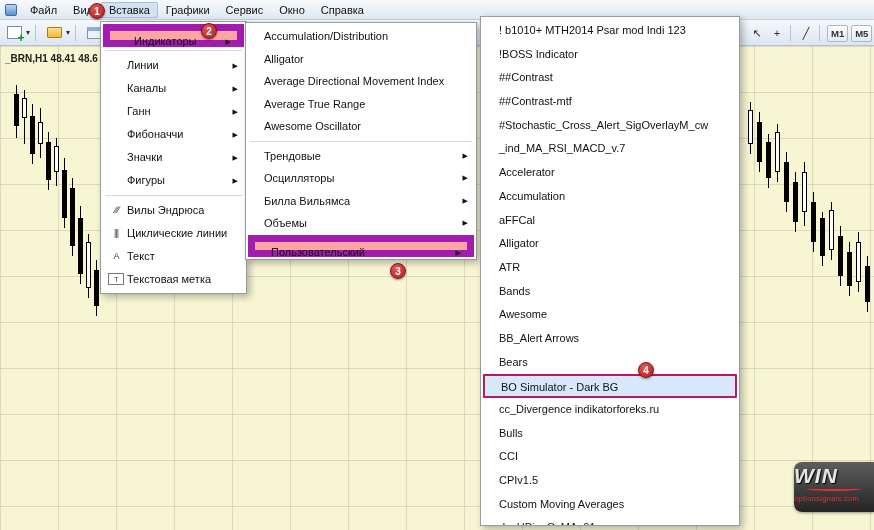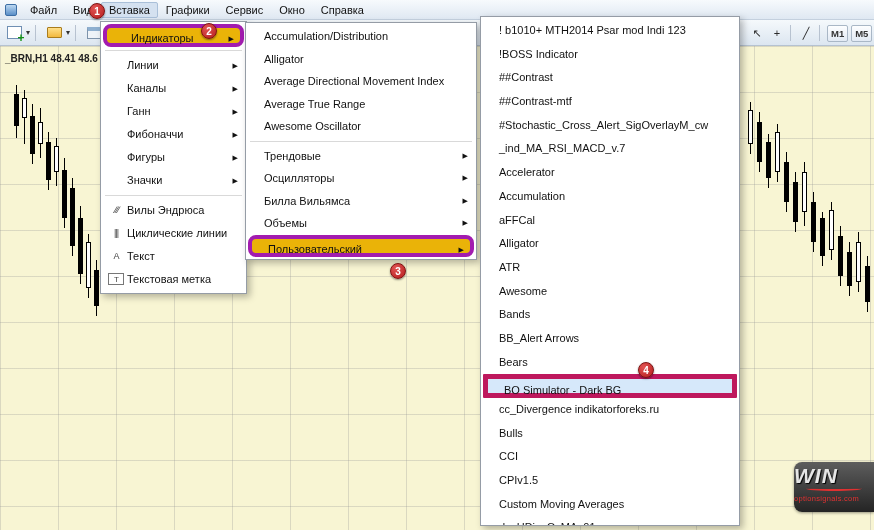--- a/index.html
+++ b/index.html
@@ -57,23 +57,23 @@
   .menu2{left:245px;top:22px;width:232px}
   .menu3{left:480px;top:16px;width:260px;height:510px;overflow:hidden}
   .mi{position:relative;height:22.5px;line-height:22.5px;padding-left:24px;white-space:nowrap}
   .menu1 .mi{height:23px;line-height:23px}
   .menu2 .mi{padding-left:16px}
   .menu3 .mi{height:23.7px;line-height:23.7px;padding-left:16px}
   .mi .arr{position:absolute;right:6px;top:0;font-size:7px}
   .mi .gico{position:absolute;left:5px;top:0;width:16px;text-align:center;font-size:9px;color:#444;letter-spacing:-1px}
   .gico.boxed{border:1px solid #777;height:12px;line-height:11px;top:5px;font-size:8px}
   .gico.slant{transform:skewX(-18deg)}
-  .mi.sel{background:#eab308;border:4px solid #a21caf;border-radius:8px;line-height:21px}
+  .mi.sel{background:#fca5a5;border:7px solid #a21caf;border-radius:0;line-height:21px}
   .menu1 .mi.sel{line-height:21.5px}
-  .menu3 .mi.sel{background:#d6e8fa;border:5px solid #be185d;border-radius:1px;line-height:22px}
+  .menu3 .mi.sel{background:#d6e8fa;border:2px solid #be185d;border-radius:1px;line-height:22px}
   .msep{height:1px;background:#d9d9d9;margin:3px 2px}
 
   
   .badge{position:absolute;width:16px;height:16px;border-radius:50%;z-index:30;color:#fff;font-size:10px;font-weight:bold;
     text-align:center;line-height:15px;background:radial-gradient(circle at 35% 30%,#e25454,#b51d1d);
     border:1px solid #7d1212;box-shadow:0 1px 2px rgba(0,0,0,.45)}
   .b1{left:89px;top:3px}.b2{left:201px;top:23px}.b3{left:390px;top:263px}.b4{left:638px;top:362px}
 </style>
 </head>
 <body>
@@ -197,25 +197,25 @@
     </div>
     <div class="mi">
       <span>Ганн</span>
       <span class="arr">▶</span>
     </div>
     <div class="mi">
       <span>Фибоначчи</span>
       <span class="arr">▶</span>
     </div>
     <div class="mi">
+      <span>Значки</span>
+      <span class="arr">▶</span>
+    </div>
+    <div class="mi">
       <span>Фигуры</span>
-      <span class="arr">▶</span>
-    </div>
-    <div class="mi">
-      <span>Значки</span>
       <span class="arr">▶</span>
     </div>
     <div class="msep"></div>
     <div class="mi">
       <span class="gico slant">///</span>
       <span>Вилы Эндрюса</span>
     </div>
     <div class="mi">
       <span class="gico">|||</span>
       <span>Циклические линии</span>
@@ -274,22 +274,22 @@
     <div class="mi"><span>!BOSS Indicator</span></div>
     <div class="mi"><span>##Contrast</span></div>
     <div class="mi"><span>##Contrast-mtf</span></div>
     <div class="mi"><span>#Stochastic_Cross_Alert_SigOverlayM_cw</span></div>
     <div class="mi"><span>_ind_MA_RSI_MACD_v.7</span></div>
     <div class="mi"><span>Accelerator</span></div>
     <div class="mi"><span>Accumulation</span></div>
     <div class="mi"><span>aFFCal</span></div>
     <div class="mi"><span>Alligator</span></div>
     <div class="mi"><span>ATR</span></div>
+    <div class="mi"><span>Bands</span></div>
     <div class="mi"><span>Awesome</span></div>
-    <div class="mi"><span>Bands</span></div>
     <div class="mi"><span>BB_Alert Arrows</span></div>
     <div class="mi"><span>Bears</span></div>
     <div class="mi sel"><span>BO Simulator - Dark BG</span></div>
     <div class="mi"><span>cc_Divergence indikatorforeks.ru</span></div>
     <div class="mi"><span>Bulls</span></div>
     <div class="mi"><span>CCI</span></div>
     <div class="mi"><span>CPIv1.5</span></div>
     <div class="mi"><span>Custom Moving Averages</span></div>
     <div class="mi"><span>ds_HDiv_OsMA_01</span></div>
     <div class="mi"><span>Stochastic</span></div>

